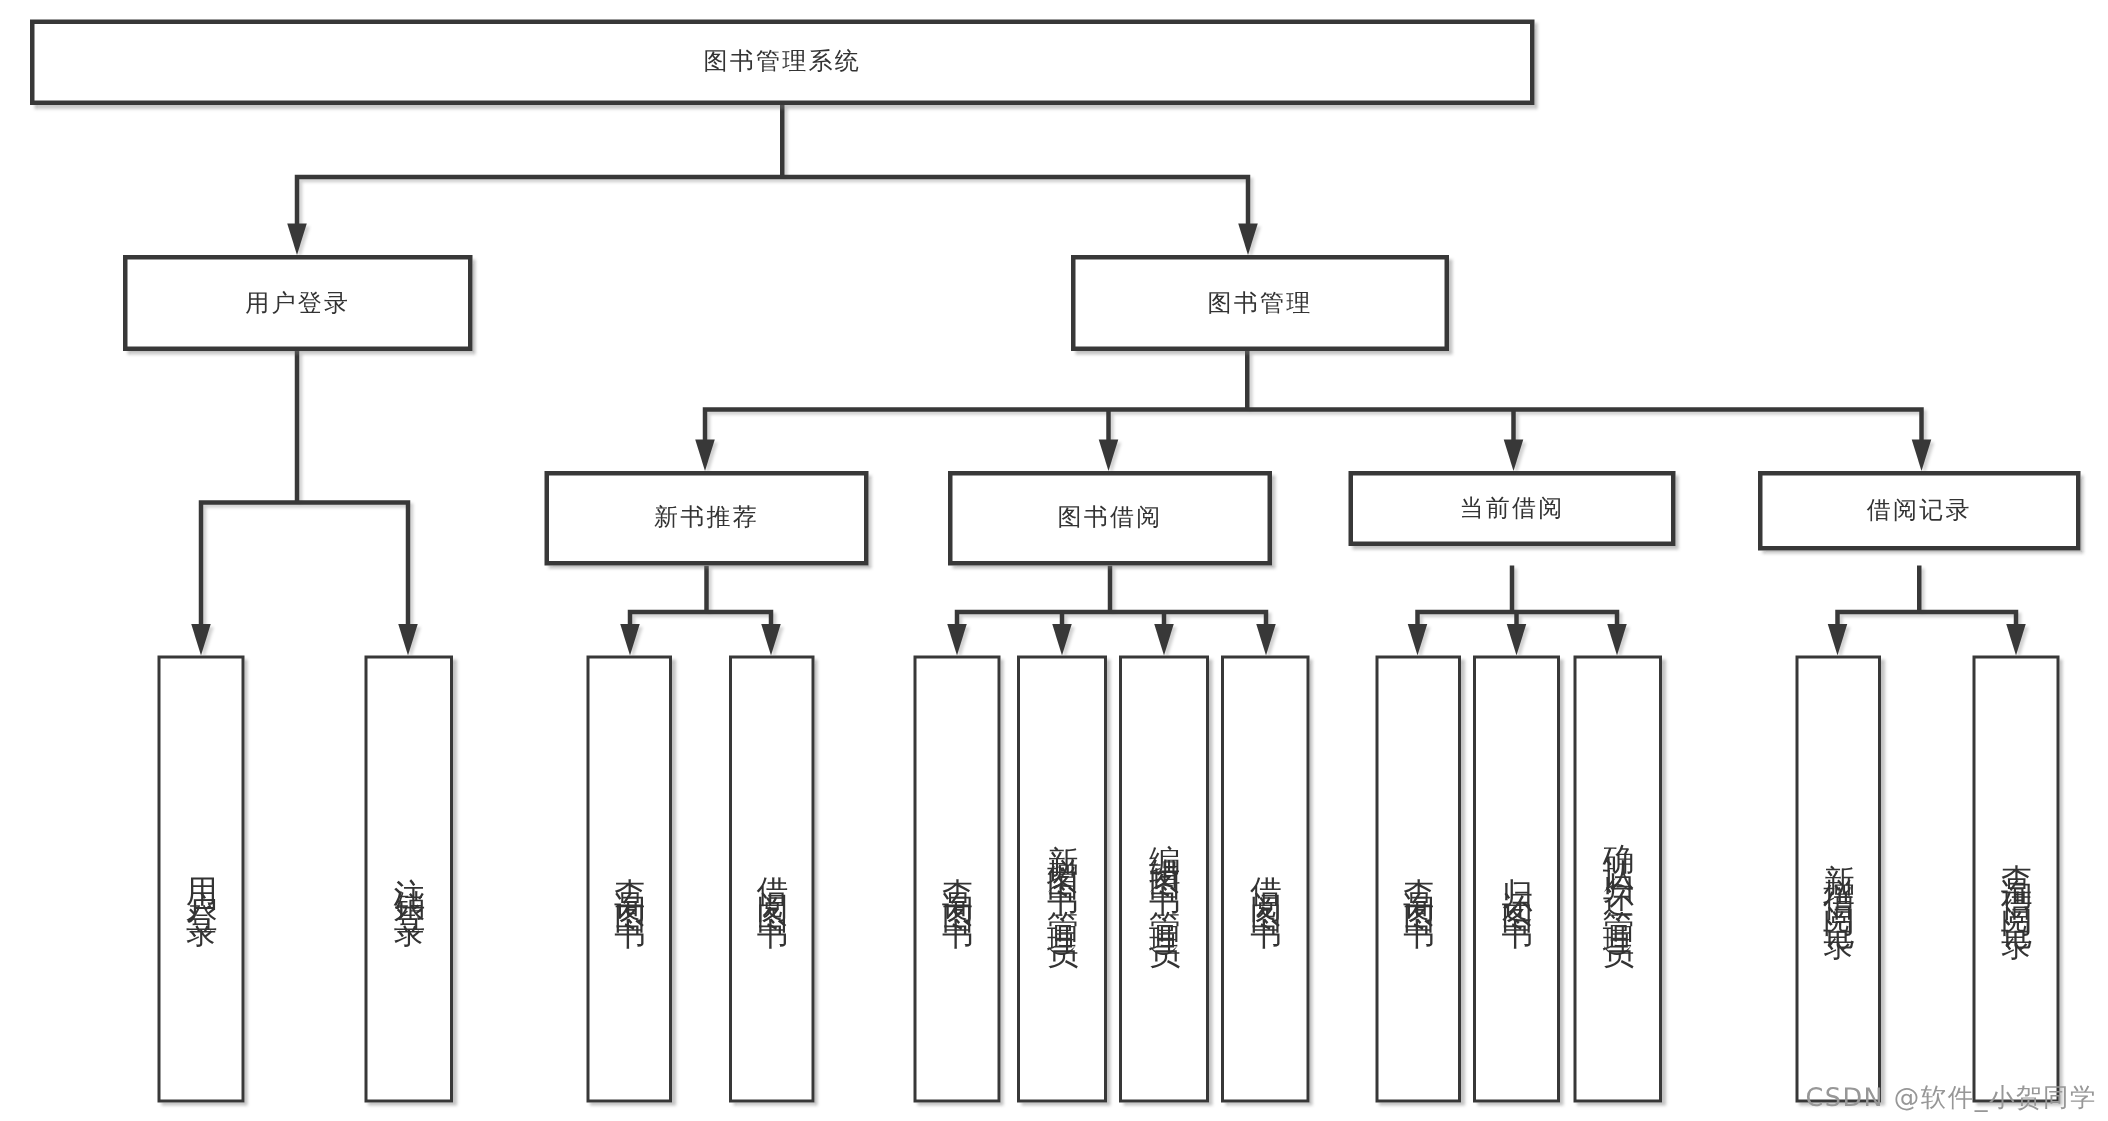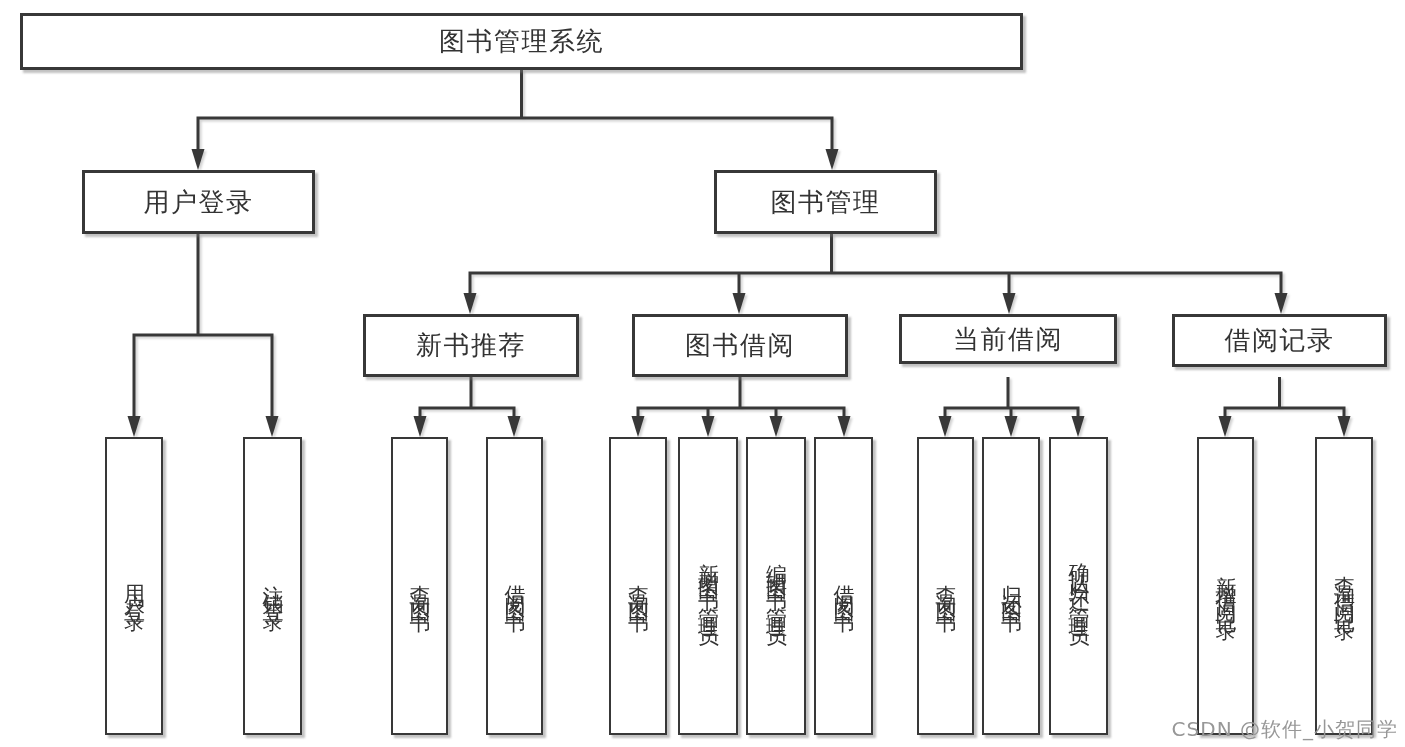--- a/index.html
+++ b/index.html
@@ -23,37 +23,37 @@
   .box {
     position: absolute;
     background: var(--box-background, #ffffff);
     border: 3px solid var(--line, #383838);
     display: flex;
     align-items: center;
     justify-content: center;
     box-shadow: 2.5px 2.5px 2px rgba(120,120,120,0.45);
   }
   .box.h span {
-    font-size: 26px;
+    font-size: 16px;
     letter-spacing: 1.5px;
     white-space: nowrap;
   }
   .box.v { border-width: 2.5px; }
   .box.v .vt {
     writing-mode: vertical-rl;
     text-orientation: mixed;
     font-size: 21px;
     line-height: 1;
     letter-spacing: 9px;
   }
   .watermark {
     position: absolute;
     right: 7px;
     bottom: 4px;
-    font-size: 20px;
+    font-size: 17px;
     letter-spacing: 1px;
     color: var(--watermark, #979797);
     white-space: nowrap;
   }
 </style>
 </head>
 <body>
 
 <div class="canvas">
 
@@ -90,21 +90,21 @@
     </g>
   </svg>
 
   <div class="box h" style="left:20px; top:13px; width:1003px; height:57px">
     <span>图书管理系统</span>
   </div>
 
   <div class="box h" style="left:82px; top:170px; width:233px; height:64px">
     <span>用户登录</span>
   </div>
-  <div class="box h" style="left:714px; top:170px; width:223px; height:64px">
+  <div class="box h" style="left:714px; top:170px; width:252px; height:64px">
     <span>图书管理</span>
   </div>
 
   <div class="box h" style="left:632px; top:314px; width:216px; height:63px">
     <span>图书借阅</span>
   </div>
   <div class="box h" style="left:363px; top:314px; width:216px; height:63px">
     <span>新书推荐</span>
   </div>
   <div class="box h" style="left:899px; top:314px; width:218px; height:50px">

